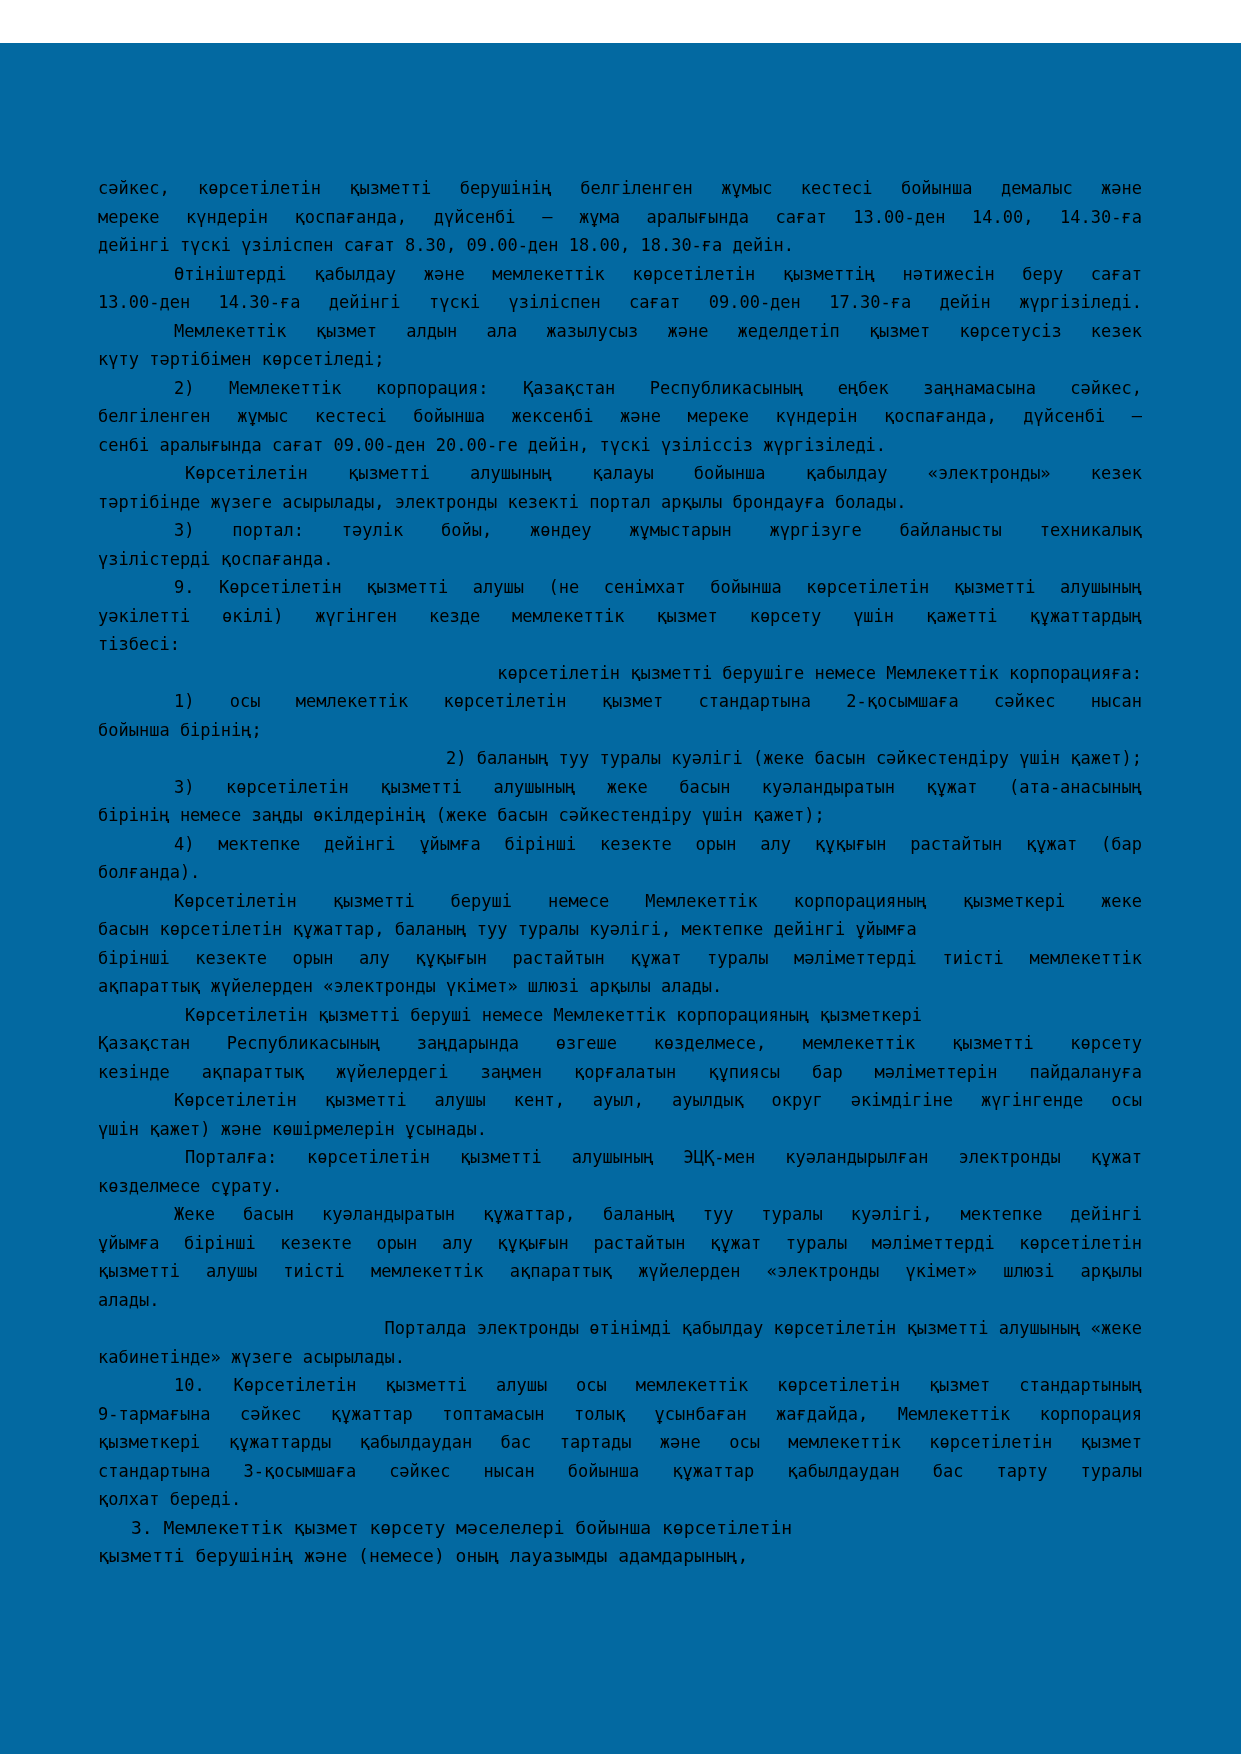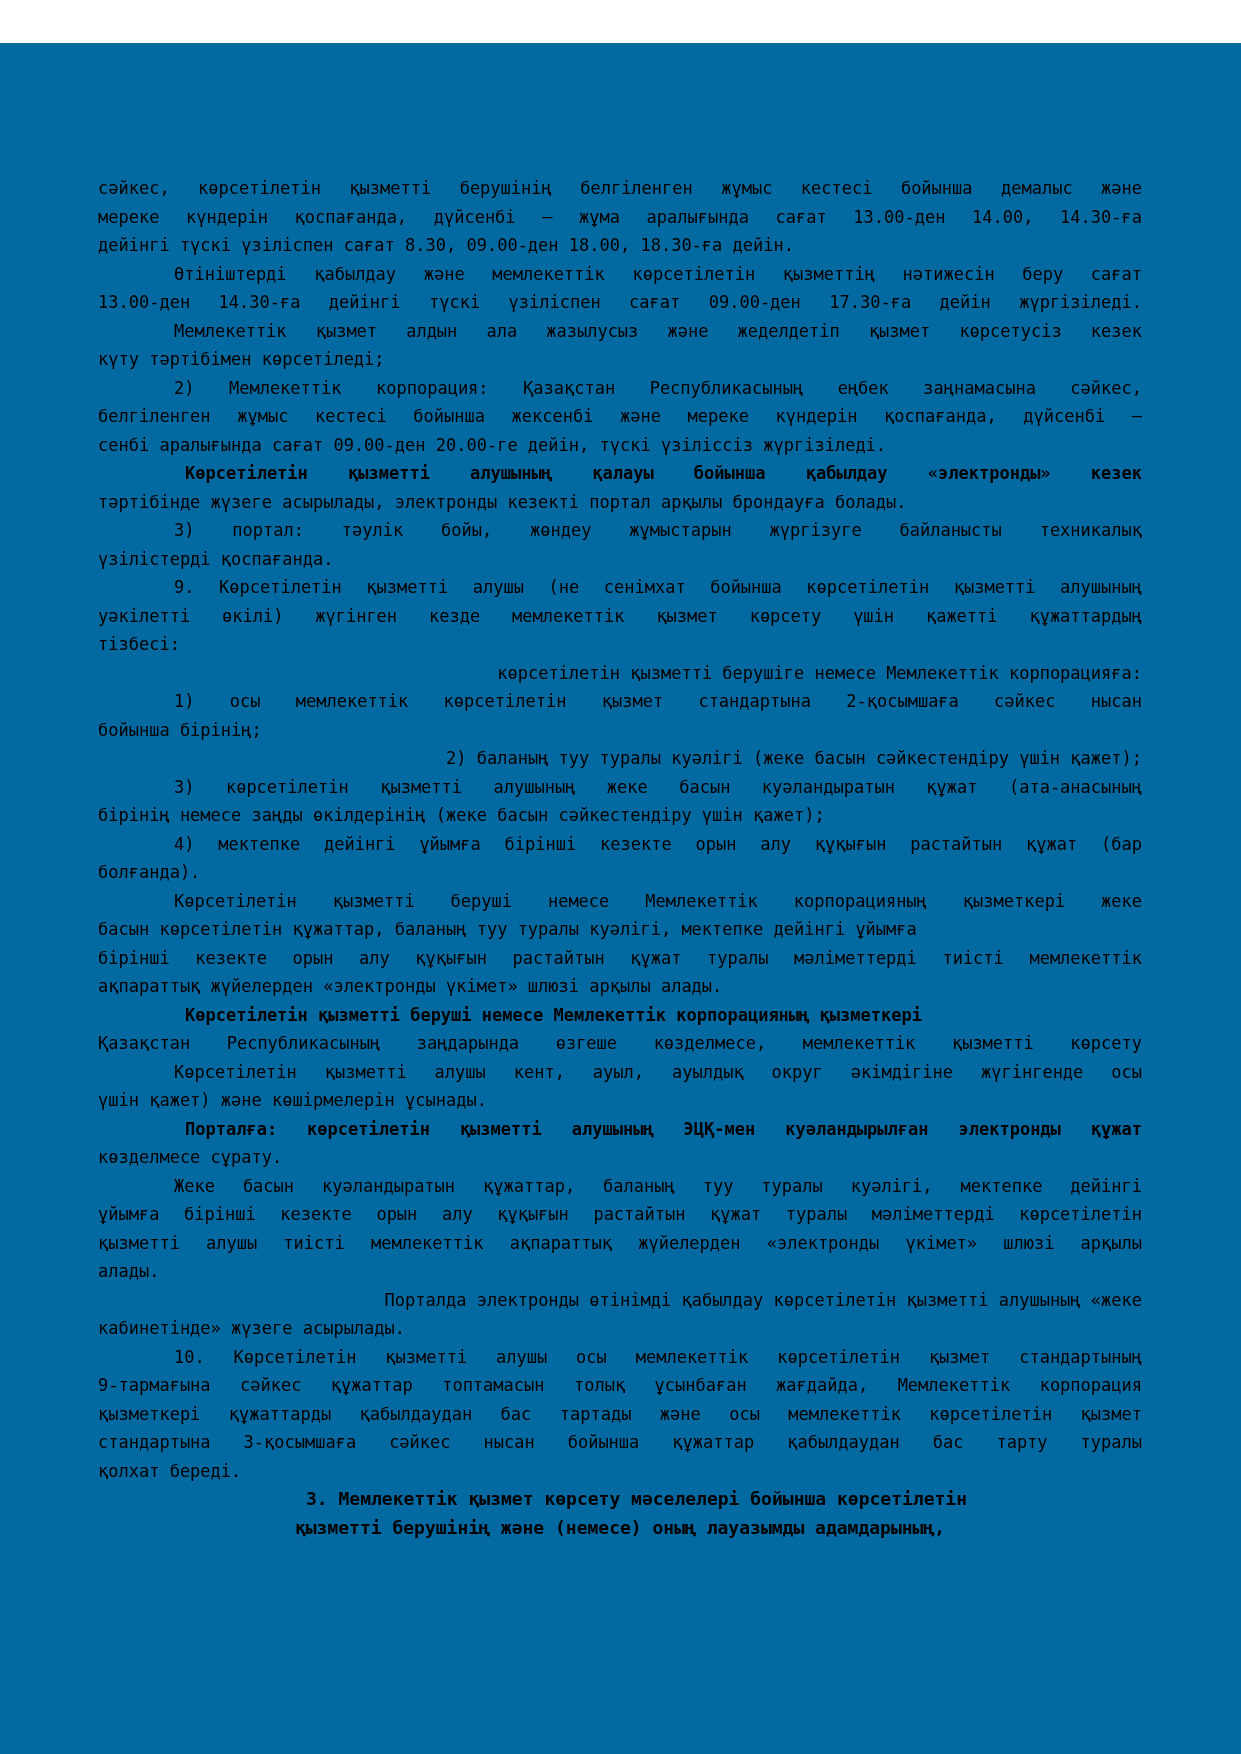--- a/index.html
+++ b/index.html
@@ -29,26 +29,25 @@
     color: #000000;
     white-space: nowrap;
     text-align: left;
   }
   .line.fill {
     white-space: normal;
     text-align: justify;
     text-align-last: justify;
   }
   .line.ind-tab       { padding-left: 76px; text-align: right; }
-  .line.ind-tab-space { padding-left: 87px; font-weight: bold; }
+  .line.ind-tab-space { padding-left: 87px; }
   .line.ind-heading   { padding-left: 33px; }
   .line.heading {
-    font-weight: bold;
+    font-weight: normal;
     font-size: 18px;
-    text-align: center;
   }
 </style>
 </head>
 <body>
 
 <div class="page">
   <div class="doc-body" id="doc-body">
       <div class="line fill">сәйкес, көрсетілетін қызметті берушінің белгіленген жұмыс кестесі бойынша демалыс және</div>
       <div class="line fill">мереке күндерін қоспағанда, дүйсенбі – жұма аралығында сағат 13.00-ден 14.00, 14.30-ға</div>
       <div class="line">дейінгі түскі үзіліспен сағат 8.30, 09.00-ден 18.00, 18.30-ға дейін.</div>
@@ -73,20 +72,21 @@
       <div class="line ind-tab fill">3) көрсетілетін қызметті алушының жеке басын куәландыратын құжат (ата-анасының</div>
       <div class="line">бірінің немесе заңды өкілдерінің (жеке басын сәйкестендіру үшін қажет);</div>
       <div class="line ind-tab fill">4) мектепке дейінгі ұйымға бірінші кезекте орын алу құқығын растайтын құжат (бар</div>
       <div class="line">болғанда).</div>
       <div class="line ind-tab fill">Көрсетілетін қызметті беруші немесе Мемлекеттік корпорацияның қызметкері жеке</div>
       <div class="line">басын көрсетілетін құжаттар, баланың туу туралы куәлігі, мектепке дейінгі ұйымға</div>
       <div class="line fill">бірінші кезекте орын алу құқығын растайтын құжат туралы мәліметтерді тиісті мемлекеттік</div>
       <div class="line">ақпараттық жүйелерден «электронды үкімет» шлюзі арқылы алады.</div>
       <div class="line ind-tab-space">Көрсетілетін қызметті беруші немесе Мемлекеттік корпорацияның қызметкері</div>
       <div class="line fill">Қазақстан Республикасының заңдарында өзгеше көзделмесе, мемлекеттік қызметті көрсету</div>
+      <div class="line fill">кезінде ақпараттық жүйелердегі заңмен қорғалатын құпиясы бар мәліметтерін пайдалануға</div>
       <div class="line ind-tab fill">Көрсетілетін қызметті алушы кент, ауыл, ауылдық округ әкімдігіне жүгінгенде осы</div>
       <div class="line">үшін қажет) және көшірмелерін ұсынады.</div>
       <div class="line ind-tab-space fill">Порталға: көрсетілетін қызметті алушының ЭЦҚ-мен куәландырылған электронды құжат</div>
       <div class="line">көзделмесе сұрату.</div>
       <div class="line ind-tab fill">Жеке басын куәландыратын құжаттар, баланың туу туралы куәлігі, мектепке дейінгі</div>
       <div class="line fill">ұйымға бірінші кезекте орын алу құқығын растайтын құжат туралы мәліметтерді көрсетілетін</div>
       <div class="line fill">қызметті алушы тиісті мемлекеттік ақпараттық жүйелерден «электронды үкімет» шлюзі арқылы</div>
       <div class="line">алады.</div>
       <div class="line ind-tab">Порталда электронды өтінімді қабылдау көрсетілетін қызметті алушының «жеке</div>
       <div class="line">кабинетінде» жүзеге асырылады.</div>

